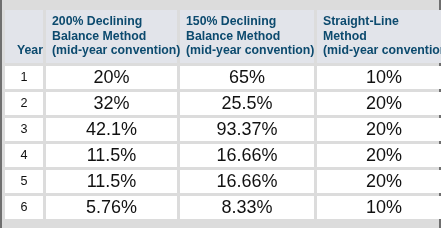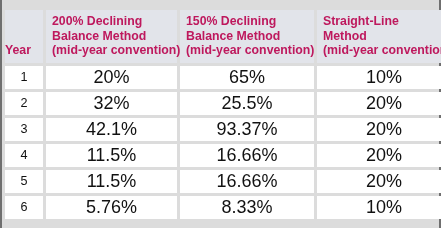--- a/index.html
+++ b/index.html
@@ -48,33 +48,33 @@
     padding: 0;
   }
 
   table.depr col.c-year   { width: 38px; }
   table.depr col.c-m1     { width: 131px; }
   table.depr col.c-m2     { width: 134px; }
   table.depr col.c-m3     { width: 134px; }
 
   thead th {
     background: #e2e4ea;
-    color: #be185d;
+    color: #0c4a6e;
     font-weight: bold;
     font-size: 12.3px;
     line-height: 14.6px;
     vertical-align: bottom;
     text-align: left;
     padding: 4px 13px 5px 6px;
     height: 50px;
     box-sizing: border-box;
     margin: 0;
   }
   thead th.year-head {
-    text-align: left;
+    text-align: right;
     padding-left: 0;
     padding-right: 0;
   }
 
   thead th .hline {
     display: block;
     white-space: nowrap;
   }
 
   tbody td {

